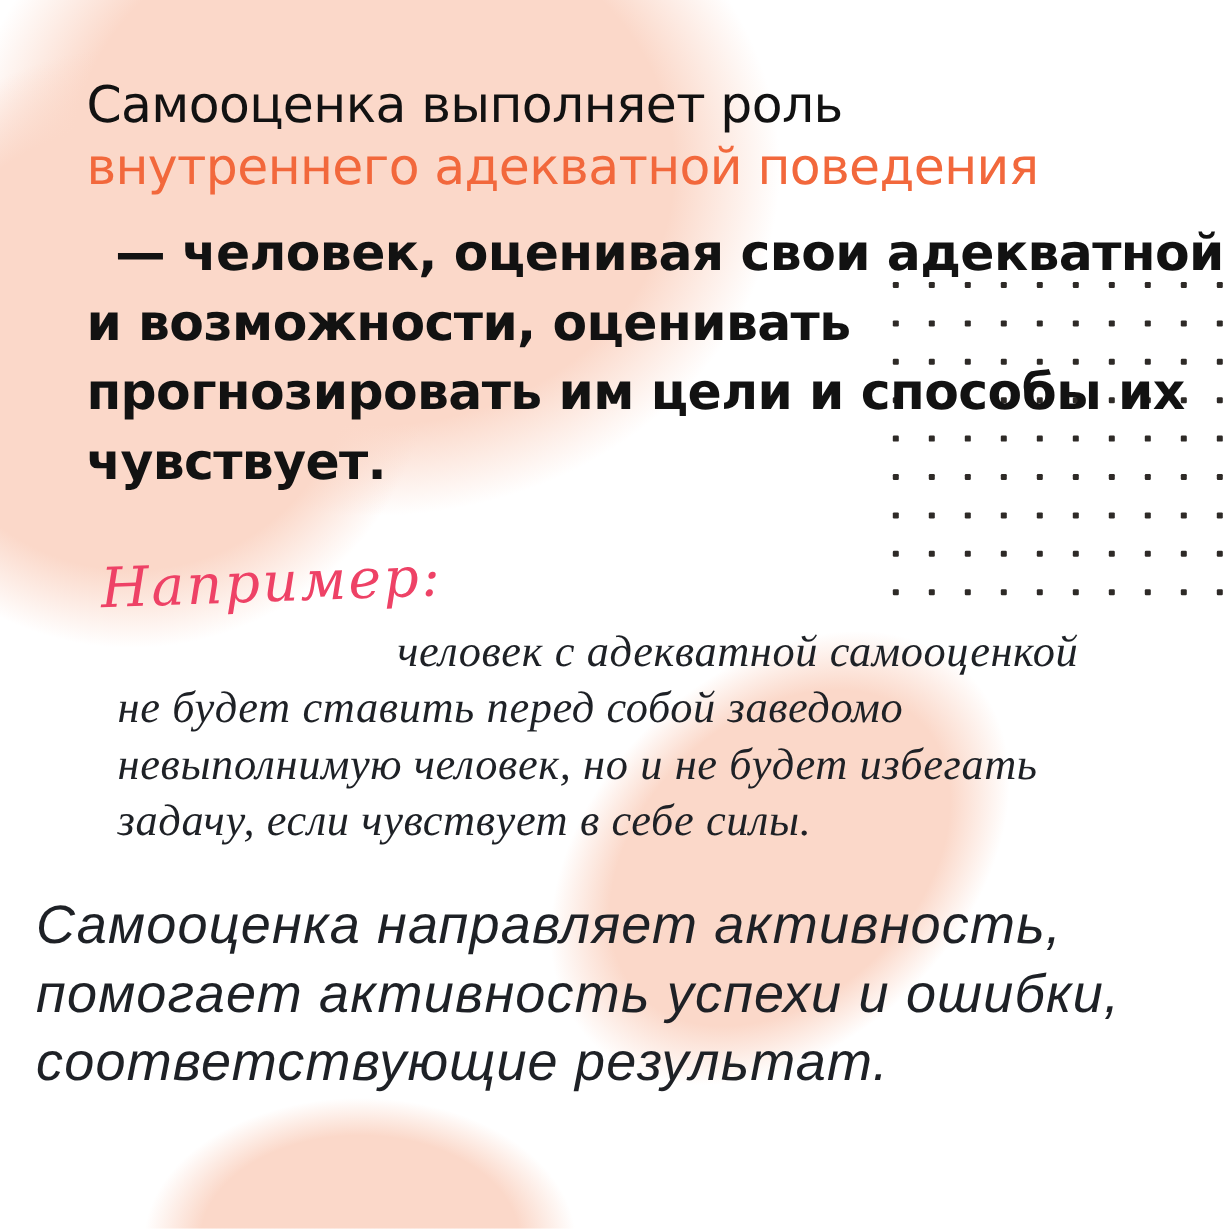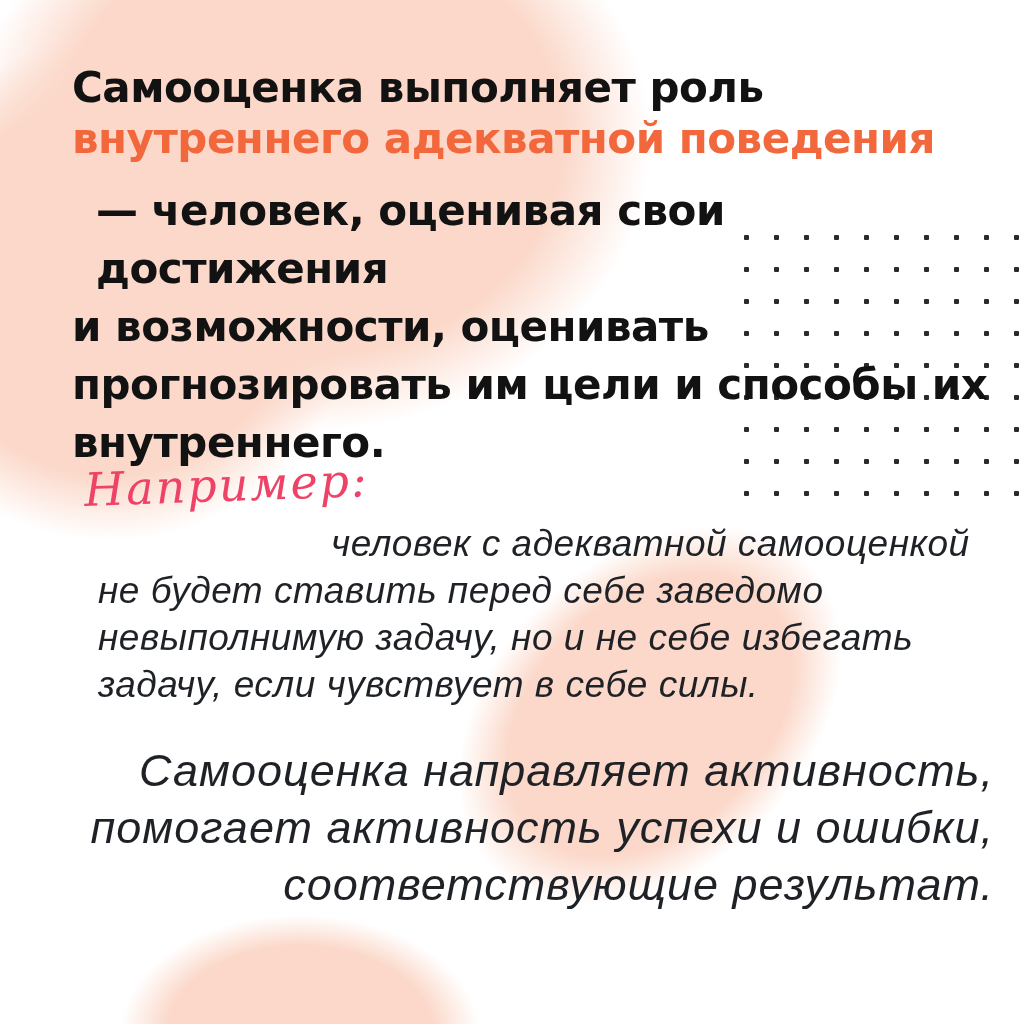--- a/index.html
+++ b/index.html
@@ -45,21 +45,21 @@
   .dot {
     width: 5px; height: 5px;
     border-radius: 1px;
     background: var(--dot);
   }
   
   .txt { position: absolute; z-index: 2; }
   .heading {
     left: 72px; top: 62px;
     font-size: 42px; line-height: 51px;
-    font-weight: 700;
+    font-weight: 400;
     letter-spacing: -0.5px;
     color: var(--ink);
   }
   .heading .accent { color: var(--accent-orange); }
   .heading span { display: block; }
   .lead {
     left: 72px; top: 182px;
     width: 950px;
     font-size: 42px; line-height: 58px;
     font-weight: 800;
@@ -73,33 +73,33 @@
     font-family: "DejaVu Serif", serif;
     font-style: italic;
     font-size: 46px;
     color: var(--script-pink);
     transform: rotate(-2deg);
     letter-spacing: 2px;
   }
   .example-body {
     left: 98px; top: 520px;
     width: 880px;
-    font-family: Liberation Sans, sans-serif;
+    font-family: Liberation Serif, serif;
     font-style: italic;
     font-size: 37px; line-height: 47px;
     font-weight: 400;
     letter-spacing: 0.5px;
     color: var(--ink-soft);
   }
   .example-body span { display: block; }
   .example-body .line-first { margin-left: 233px; }
   .closing {
     left: 30px; top: 742px;
     width: 964px;
-    text-align: right;
+    text-align: left;
     font-family: "Liberation Sans", sans-serif;
     font-style: italic;
     font-size: 45px; line-height: 57px;
     font-weight: 400;
     letter-spacing: 1px;
     color: var(--ink-soft);
   }
   .closing span { display: block; }
 </style>
 </head>
@@ -204,32 +204,32 @@
       <div class="dot"></div>
       <div class="dot"></div>
     </div>
 
   <h1 class="txt heading">
     <span>Самооценка выполняет роль</span>
     <span class="accent">внутреннего адекватной поведения</span>
   </h1>
 
   <p class="txt lead">
-    <span class="line-indent">— человек, оценивая свои достижения</span>
+    <span class="line-indent">— человек, оценивая свои адекватной</span>
     <span>и возможности, оценивать</span>
     <span>прогнозировать им цели и способы их</span>
-    <span>внутреннего.</span>
+    <span>чувствует.</span>
   </p>
 
   <div class="txt example-label">Например:</div>
 
   <p class="txt example-body">
     <span class="line-first">человек с адекватной самооценкой</span>
-    <span>не будет ставить перед себе заведомо</span>
-    <span>невыполнимую задачу, но и не себе избегать</span>
+    <span>не будет ставить перед собой заведомо</span>
+    <span>невыполнимую человек, но и не будет избегать</span>
     <span>задачу, если чувствует в себе силы.</span>
   </p>
 
   <p class="txt closing">
     <span>Самооценка направляет активность,</span>
     <span>помогает активность успехи и ошибки,</span>
     <span>соответствующие результат.</span>
   </p>
 
 </div>

